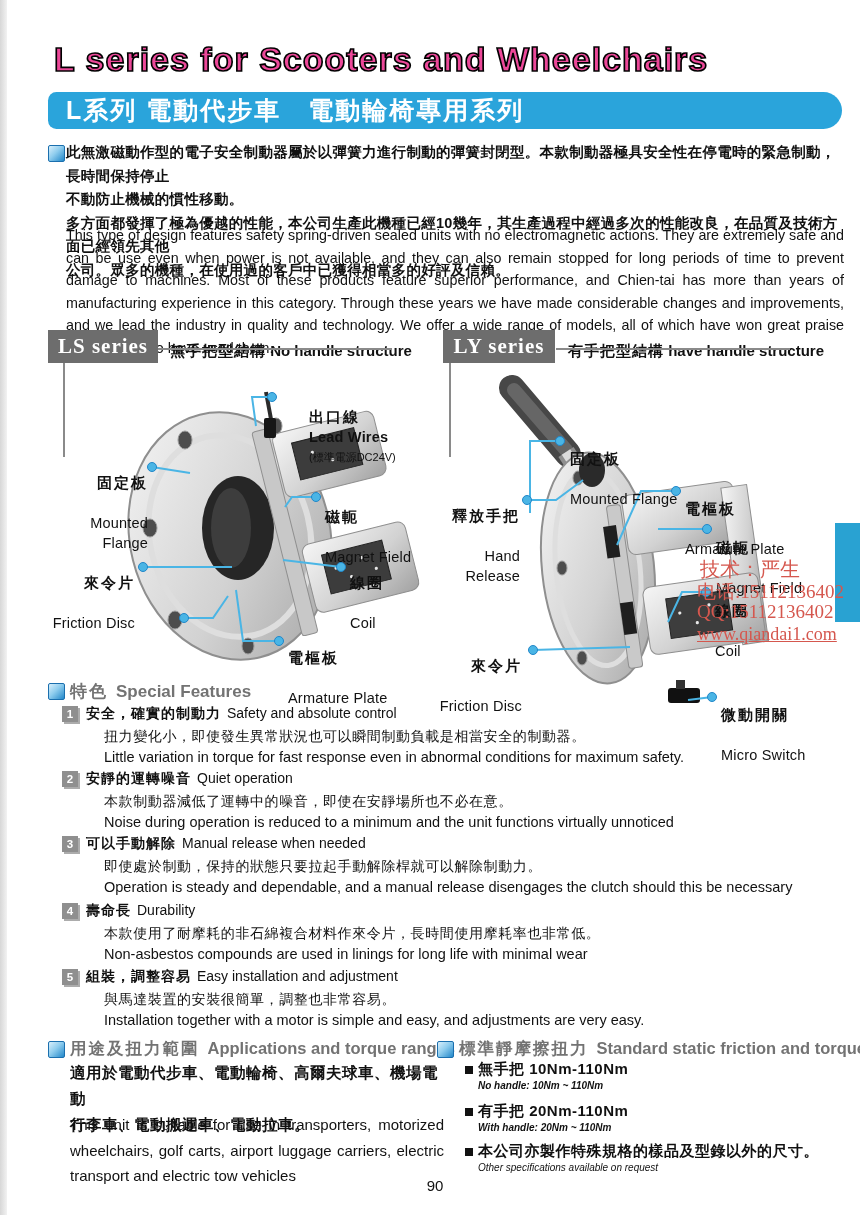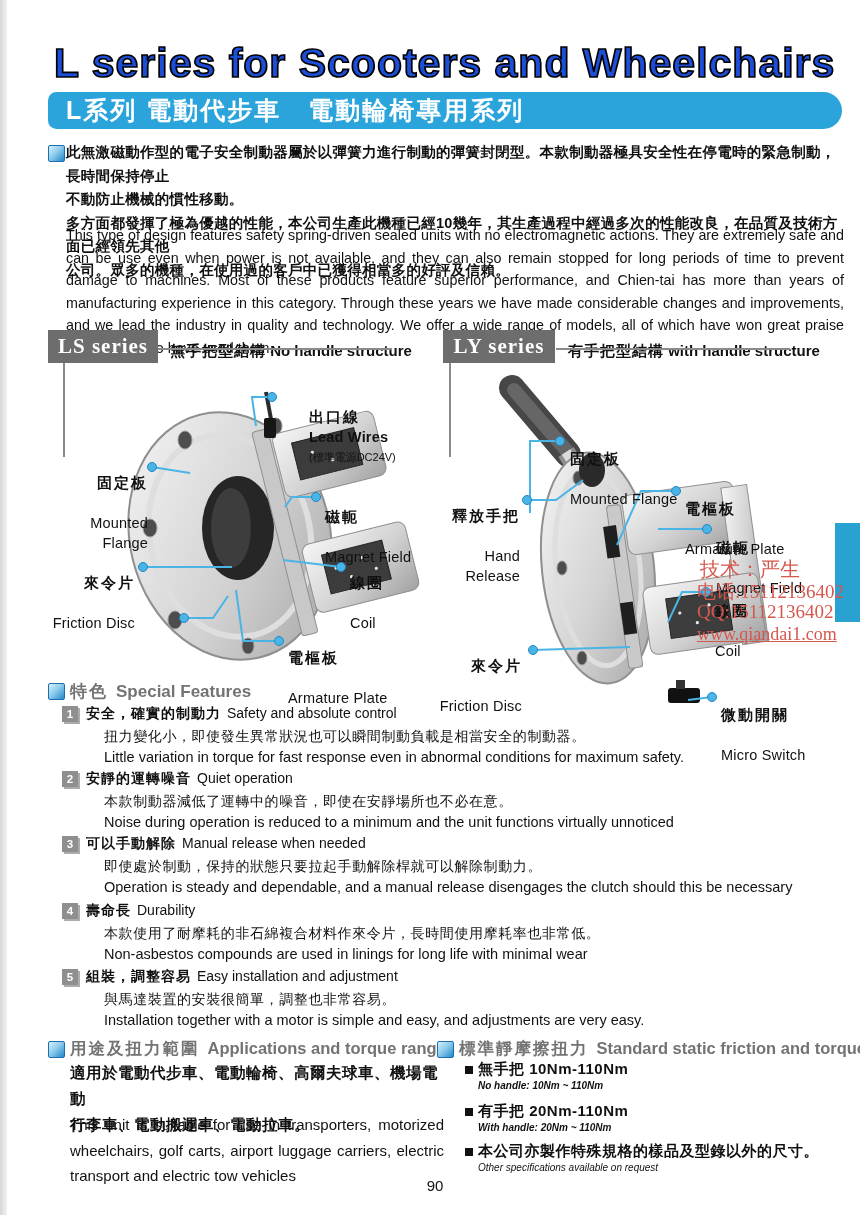--- a/index.html
+++ b/index.html
@@ -4,22 +4,22 @@
 <style>
   html,body{margin:0;padding:0;background:#ffffff;}
   #page{
     position:relative;width:860px;height:1215px;background:#ffffff;overflow:hidden;
     font-family:"Liberation Sans",sans-serif;color:#111;
   }
   .abs{position:absolute;}
   .edge-strip{left:0;top:0;width:7px;height:1215px;background:linear-gradient(to right,#d7d7d7,#f2f2f2);}
   
   .main-title{
-    left:54px;top:40px;font-size:41px;font-weight:700;letter-spacing:1px;
-    color:#1d4ed8;-webkit-text-stroke:1.7px #000;white-space:nowrap;
+    left:54px;top:40px;font-size:34px;font-weight:700;letter-spacing:1px;
+    color:#ec4899;-webkit-text-stroke:1.7px #000;white-space:nowrap;
   }
   .banner{
     left:48px;top:92px;width:794px;height:37px;background:#2aa4db;
     border-radius:10px 22px 22px 10px;display:flex;align-items:center;
   }
   .banner-text{color:#fff;font-weight:bold;font-size:25px;letter-spacing:2px;padding-left:18px;white-space:nowrap;}
   
   .sq-icon{width:15px;height:15px;background:linear-gradient(135deg,#d9effb 0%,#8fcdee 45%,#2187c9 100%);
     border:1px solid #1b6fae;border-radius:2px;}
   
@@ -82,21 +82,21 @@
 
   <div class="abs series-box" style="left:48px;top:330px;">LS series</div>
   <div class="abs series-sub" style="left:170px;top:342px;">
     <span class="zh">無手把型結構</span>
     <span class="en">No handle structure</span>
   </div>
 
   <div class="abs series-box" style="left:443px;top:330px;width:112px;">LY series</div>
   <div class="abs series-sub" style="left:568px;top:342px;">
     <span class="zh">有手把型結構</span>
-    <span class="en">with handle structure</span>
+    <span class="en">have handle structure</span>
   </div>
 
   <svg class="abs" style="left:80px;top:378px;z-index:1;" width="340" height="300" viewBox="0 0 340 300">
     <defs>
       <linearGradient id="mLS" x1="0" y1="0" x2="1" y2="1">
         <stop offset="0" stop-color="#f6f6f6"></stop>
           <stop offset="0.55" stop-color="#d2d2d2"></stop>
           <stop offset="1" stop-color="#a2a2a2"></stop>
       </linearGradient>
     </defs>

